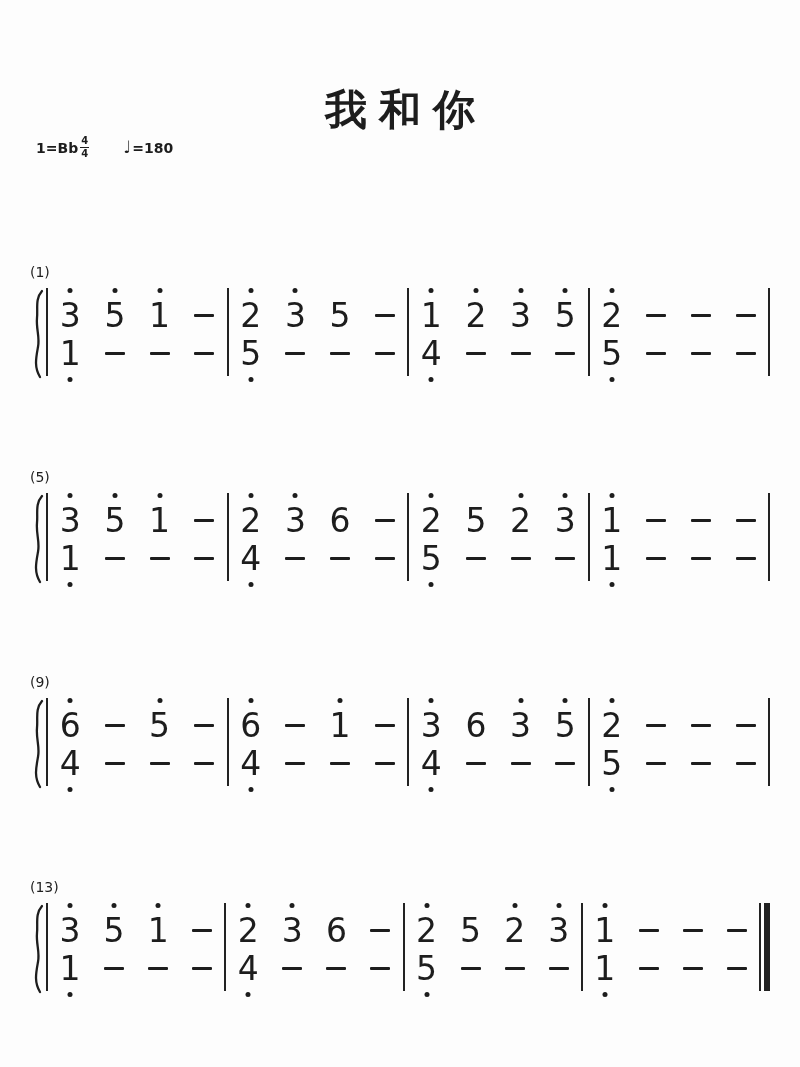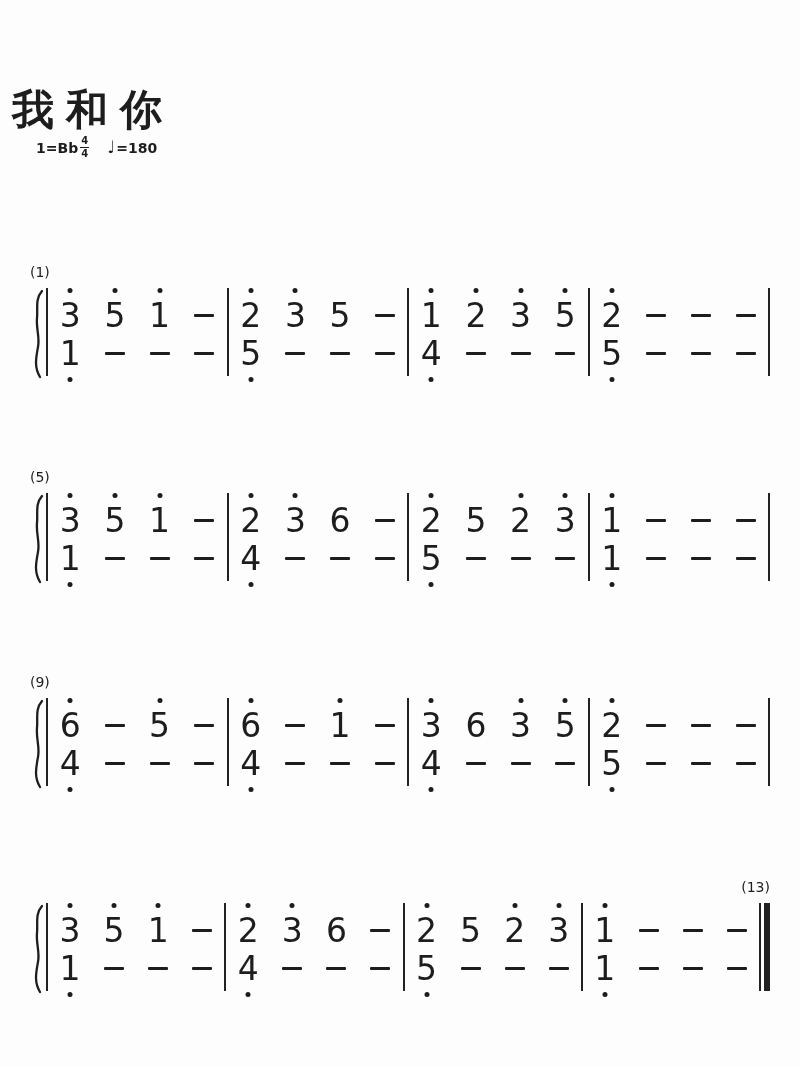--- a/index.html
+++ b/index.html
@@ -7,43 +7,43 @@
     width:800px;height:1067px;
     background:#fdfdfd;
     color:#1d1d1d;
     font-family:"DejaVu Sans","Liberation Sans",sans-serif;
     overflow:hidden;
   }
   .page{width:800px;height:1067px;position:relative;}
 
   .title{
     margin:0;padding-top:88px;padding-left:12px;
-    text-align:left;
+    text-align:center;
     font-size:42px;font-weight:bold;
     letter-spacing:12px;line-height:1.05;
   }
 
   .keyline{
     margin:4px 0 0 36px;
     font-size:14px;
-    display:flex;align-items:center;gap:18px;
+    display:flex;align-items:center;gap:34px;
   }
   .keysig{display:inline-flex;align-items:center;font-weight:600;}
   .frac{
     display:inline-flex;flex-direction:column;align-items:center;
     line-height:1;font-size:10px;font-weight:bold;margin-left:2px;
   }
   .frac .num{border-bottom:1px solid #1d1d1d;padding:0 1px 1px 1px;}
   .frac .den{padding-top:1px;}
   .tempo{display:inline-flex;align-items:center;font-weight:600;}
   .tempo .glyph{font-size:17px;margin-right:1px;line-height:1;}
 
   #systems{margin-top:106px;padding:0 30px;}
   .system{margin-bottom:88px;}
-  .system:last-child{margin-bottom:0;text-align:right;}
+  .system:last-child{margin-bottom:0;}
   .mnum{font-size:14px;margin:0 0 7px 0;line-height:1;}
 
   .staff{display:flex;align-items:stretch;height:96px;}
   .brace{width:16px;flex:none;display:flex;align-items:center;justify-content:center;}
   .barline{width:2px;background:#222;flex:none;margin:2px 0 6px 0;}
   .measure{flex:1;display:flex;flex-direction:column;}
   .line{display:flex;flex:1;}
   .beat{flex:1;position:relative;display:flex;align-items:center;justify-content:center;}
   .line.upper .beat{padding-top:11px;}
   .line.lower .beat{padding-bottom:9px;}

